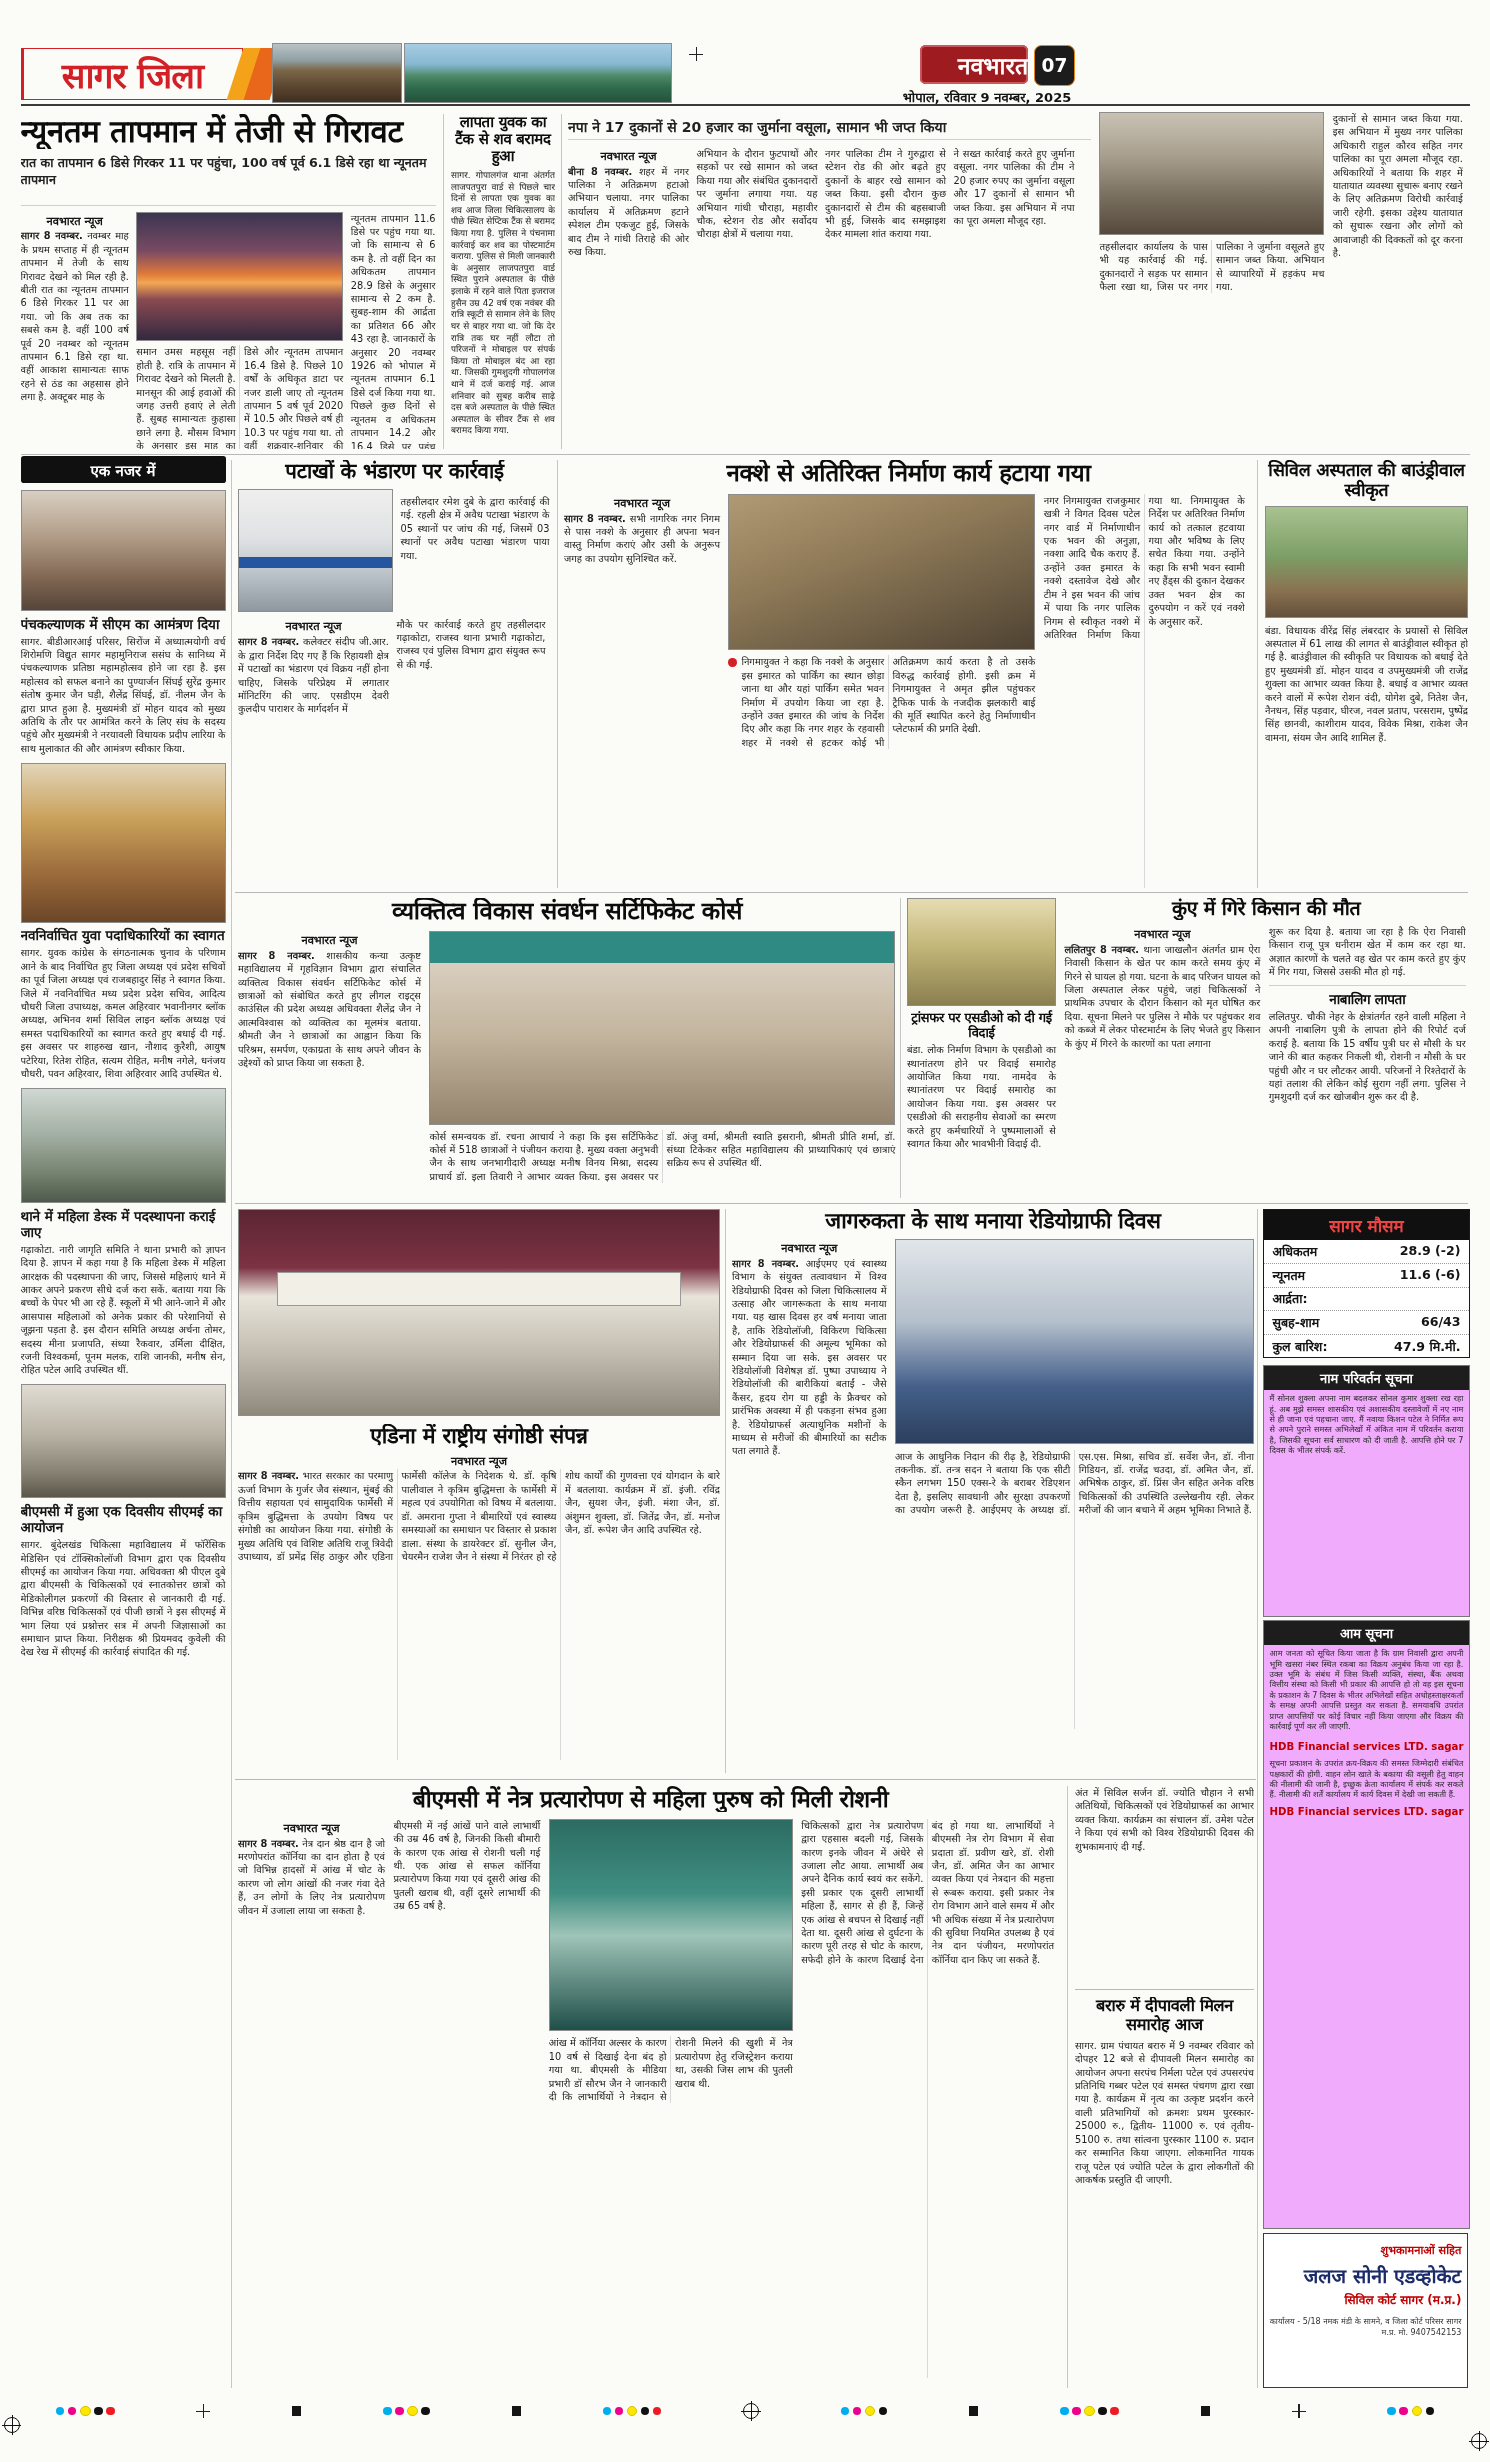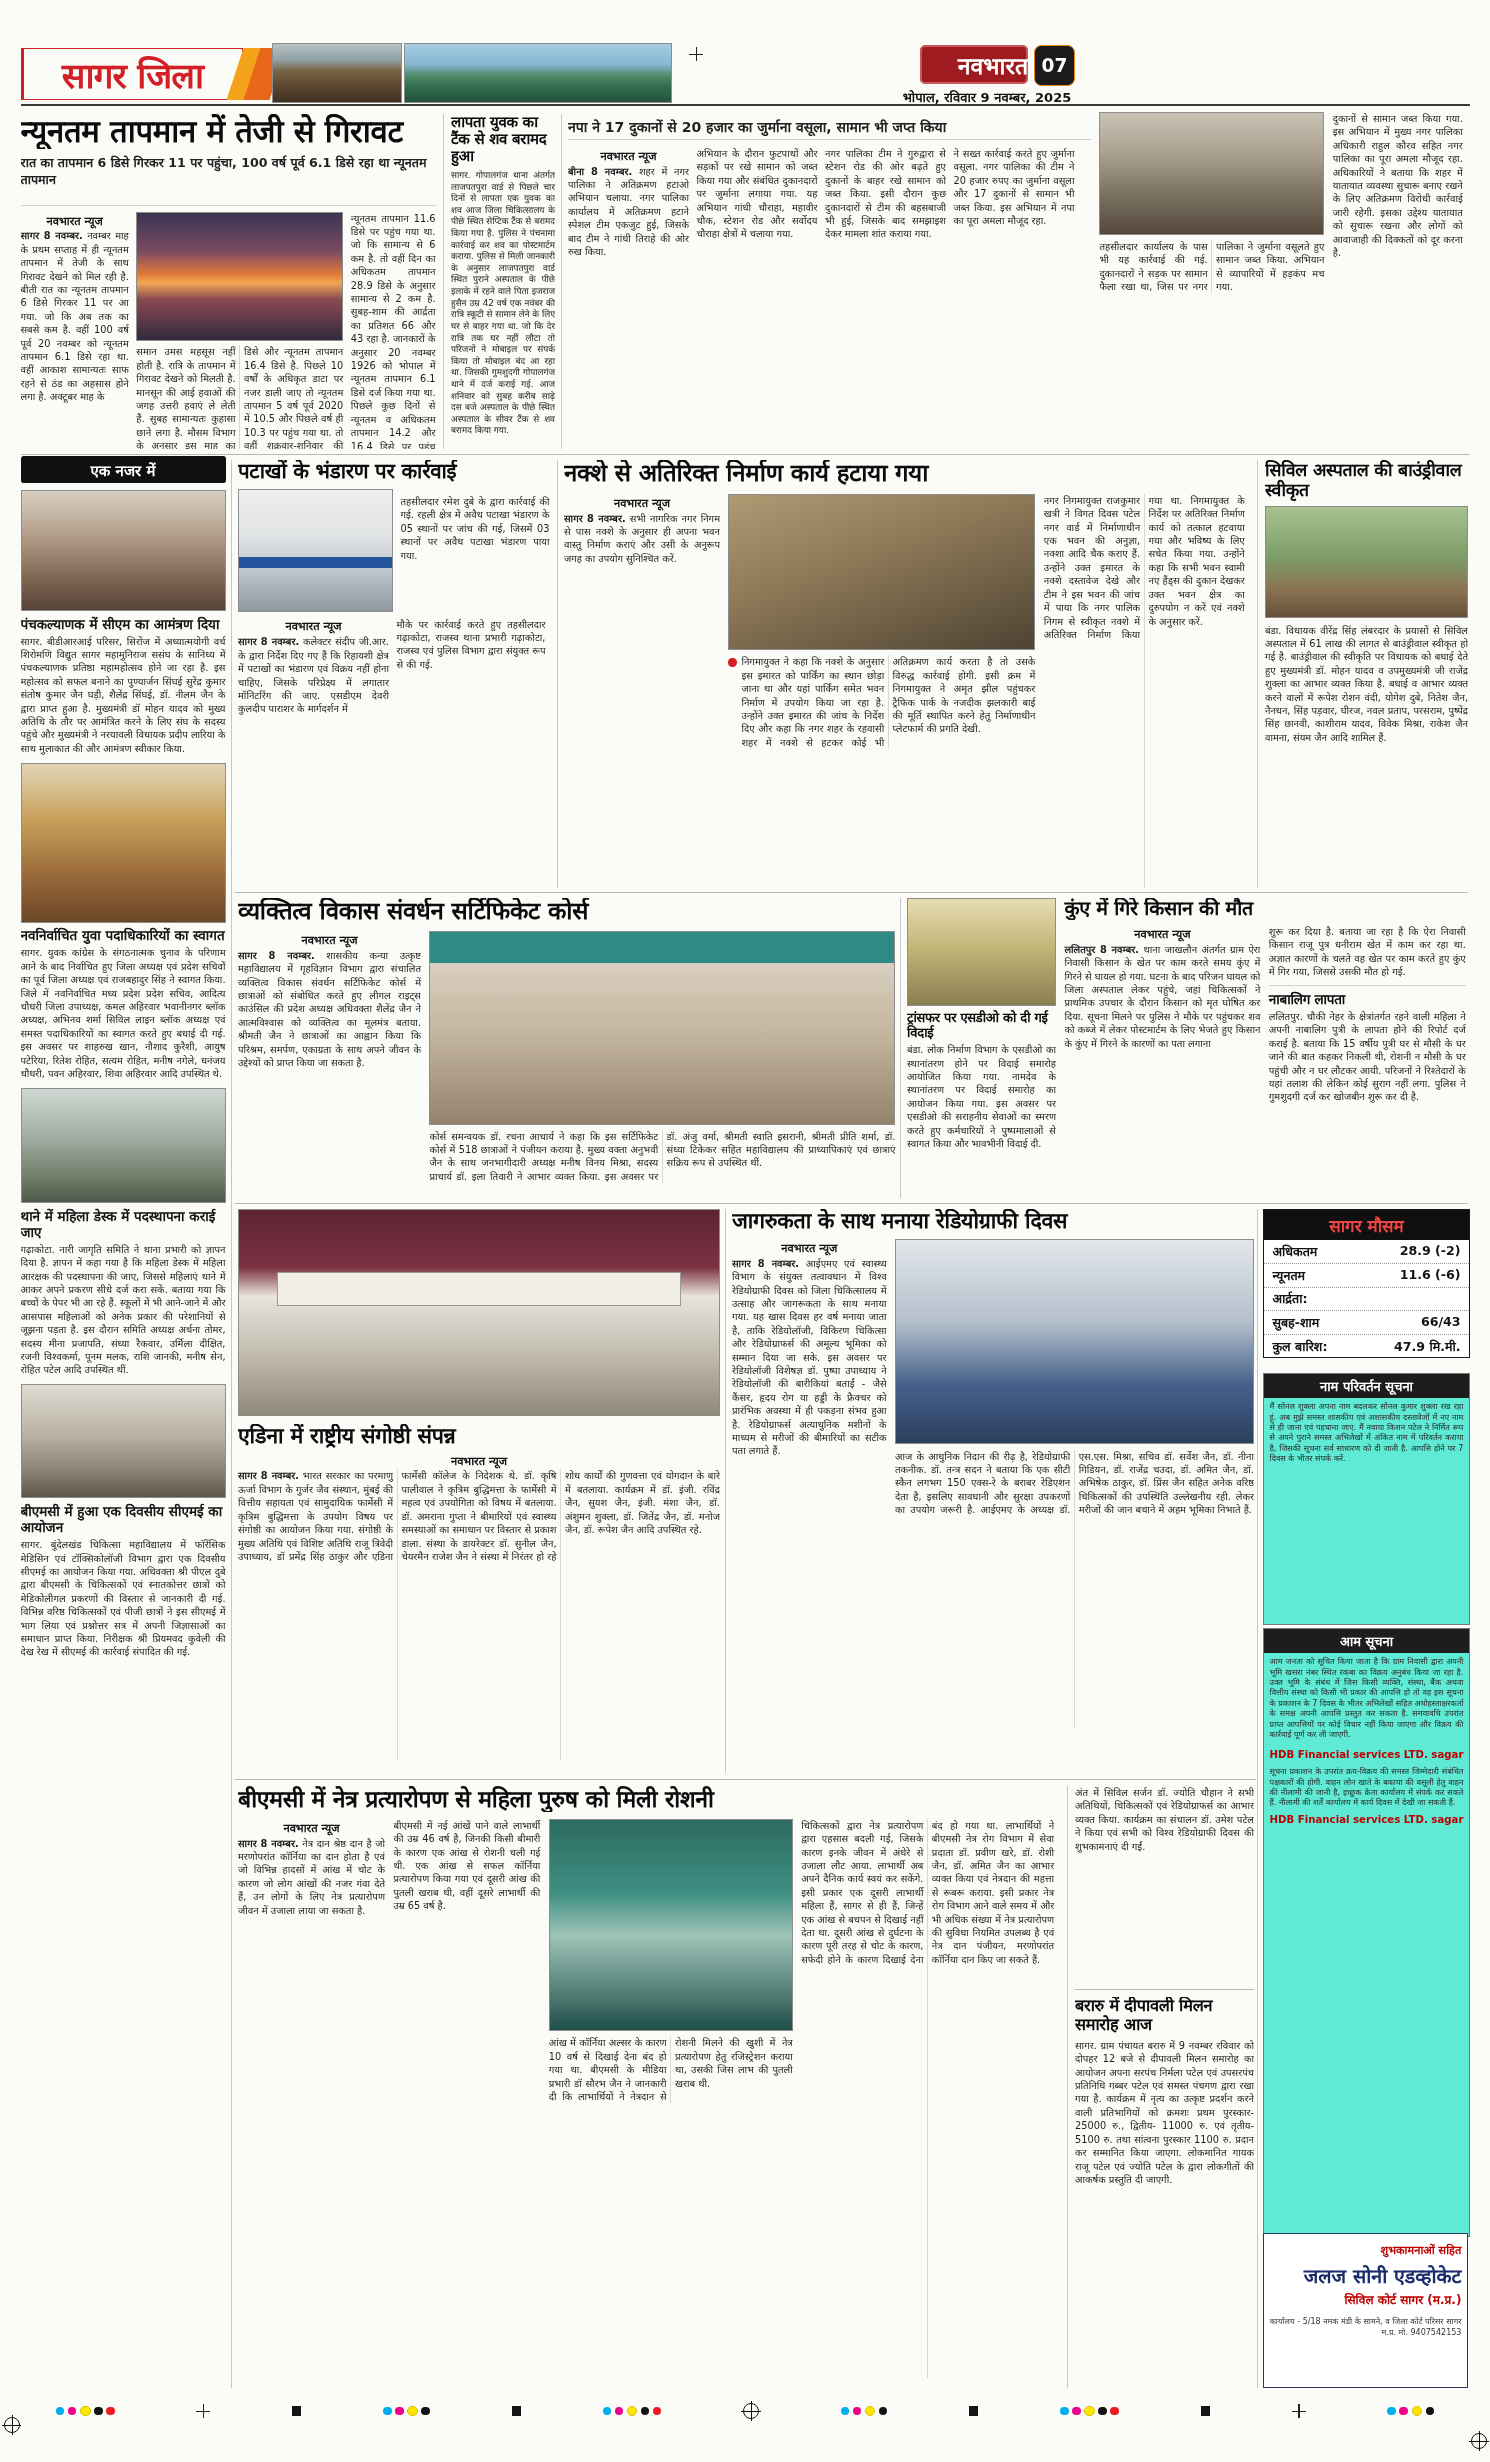--- a/index.html
+++ b/index.html
@@ -3,21 +3,21 @@
 <meta charset="utf-8">
 <style>
   html,body{margin:0;padding:0;background:#9a9a9a;}
   #page{position:relative;width:1490px;height:2462px;background:#fbfbf7;overflow:hidden;
         font-family:"DejaVu Sans","Liberation Sans",sans-serif;color:#141414;}
   .abs{position:absolute;}
   .photo{border:0.9px solid #8d8d8d;box-sizing:border-box;}
   .hrule{background:#b8b8b8;height:0.9px;}
   .vrule{background:#c6c6c6;width:0.9px;}
   .hl{font-weight:700;color:#0c0c0c;line-height:1.14;letter-spacing:-0.3px;}
-  .ctr{}
+  .ctr{text-align:center;}
   .nowrap{white-space:nowrap;overflow:hidden;}
   .p{font-size:9.8px;line-height:1.37;text-align:justify;color:#1d1d1d;}
   .ps{font-size:8.8px;line-height:1.32;text-align:justify;color:#242424;}
   .pt{font-size:8px;line-height:1.3;text-align:justify;color:#2a2a2a;}
   .kick{font-weight:700;font-size:11.2px;text-align:center;margin:0.9px 0 1.9px;}
   .place{font-weight:700;}
   .flex{display:flex;}
   .c2{columns:2;column-gap:8.4px;column-rule:0.9px solid #d8d8d8;}
   .c3{columns:3;column-gap:8.4px;column-rule:0.9px solid #d8d8d8;}
   .subhead{font-weight:700;color:#222;}
@@ -32,21 +32,21 @@
   .pageno{background:#1c1c1c;border:1.9px solid #e8861b;border-radius:7.5px;color:#fff;font-weight:700;font-size:18.6px;display:flex;align-items:center;justify-content:center;}
   .mdate{font-weight:700;font-size:13px;text-align:center;}
   
   .glance-head{background:#101010;color:#fff;font-weight:700;font-size:15px;text-align:center;padding:3.7px 0;border-radius:2.8px;}
   .gl-title{font-weight:700;font-size:13.5px;line-height:1.2;margin:4.7px 0 2.8px;}
   
   .wx{border:1.4px solid #1a1a1a;background:#fff;}
   .wx-title{background:#101010;color:#ef4444;font-weight:700;font-size:17px;text-align:center;padding:3.7px 0;}
   .wx-row{display:flex;justify-content:space-between;padding:2.8px 8.4px;font-size:12.6px;font-weight:700;border-bottom:0.9px dotted #9a9a9a;}
   
-  .nt{border:0.9px solid #777;background:#5eead4;margin-top:8px;}
+  .nt{border:0.9px solid #777;background:#f0abfc;}
   .nt-title{background:#1d1d1d;color:#fff;text-align:center;font-weight:700;font-size:13px;padding:2.8px 0;}
   .hdb{color:#c00000;font-weight:700;font-size:10.2px;text-align:center;line-height:1.25;margin:3.7px 0;}
   
   .ad{border:1.9px solid #2e3a5c;background:#fff;text-align:right;padding:7.5px 5.6px;box-sizing:border-box;}
   .ad-greet{color:#c00000;font-size:11.2px;font-weight:700;}
   .ad-name{color:#1a2a6b;font-size:19.6px;font-weight:700;margin:5.6px 0 1.9px;}
   .ad-line2{color:#c00000;font-size:12px;font-weight:700;}
   .ad-foot{font-size:8px;color:#333;margin-top:7.5px;}
   
   .redlead{position:relative;padding-left:13px;}

